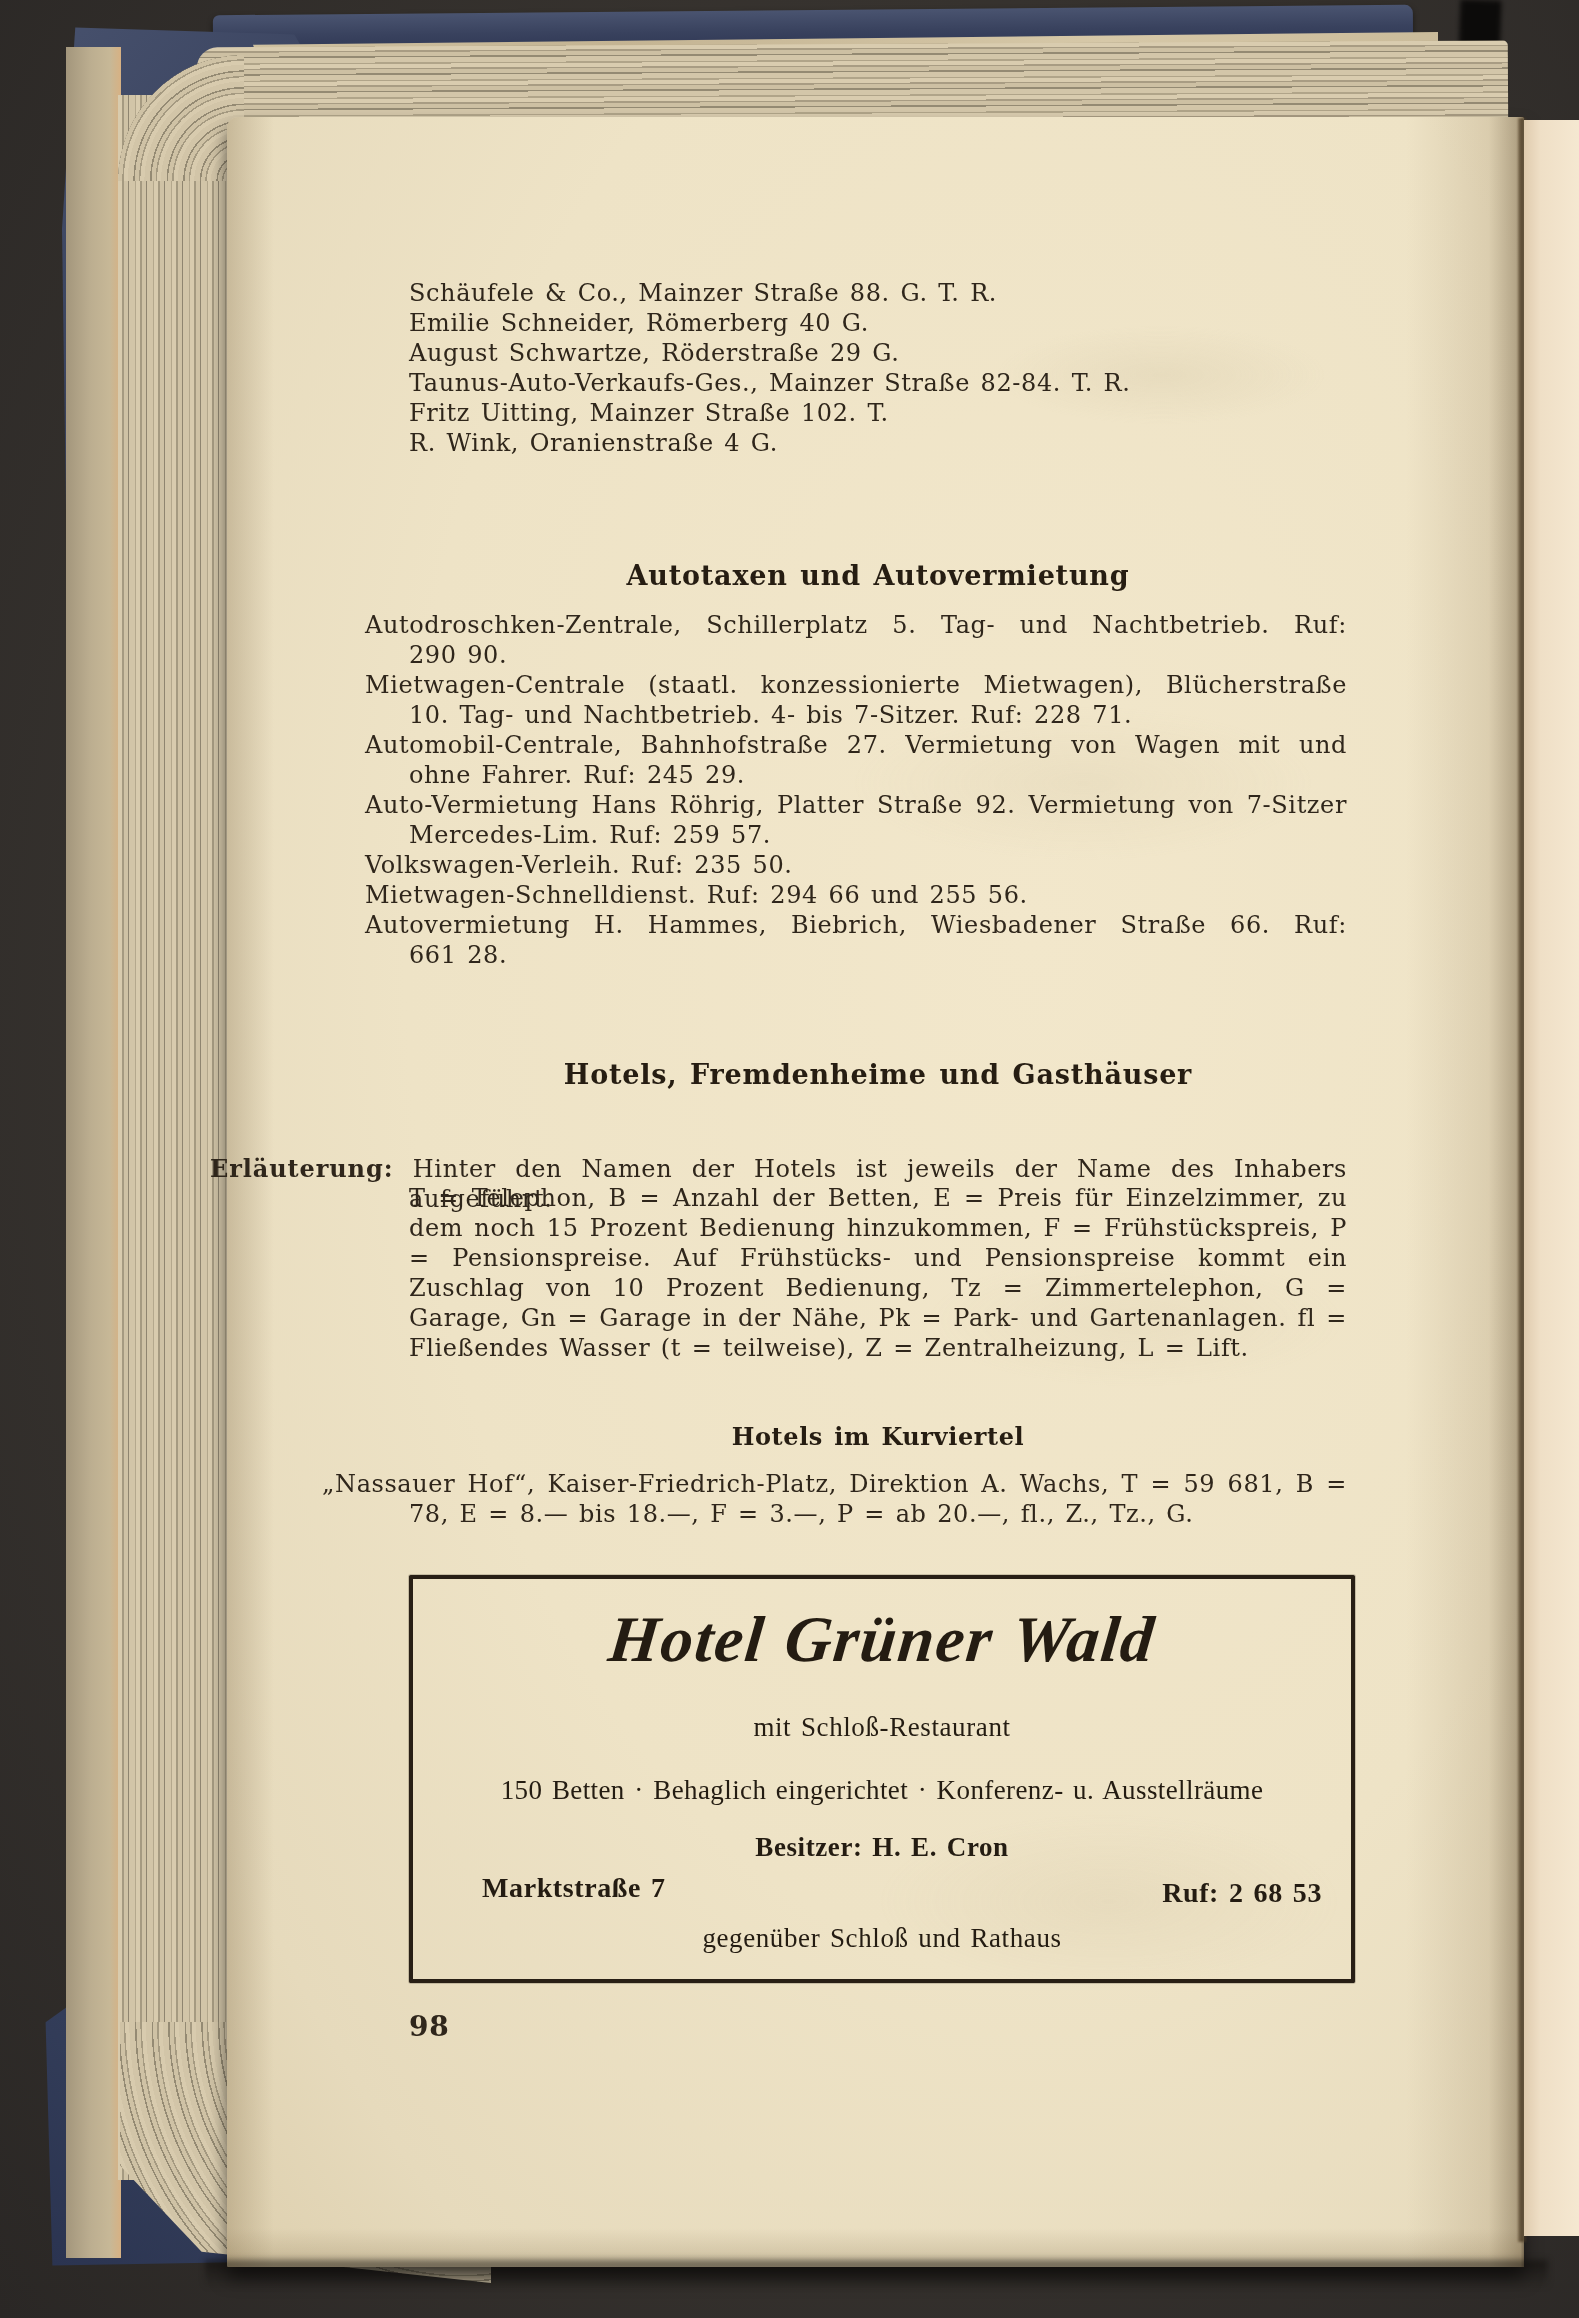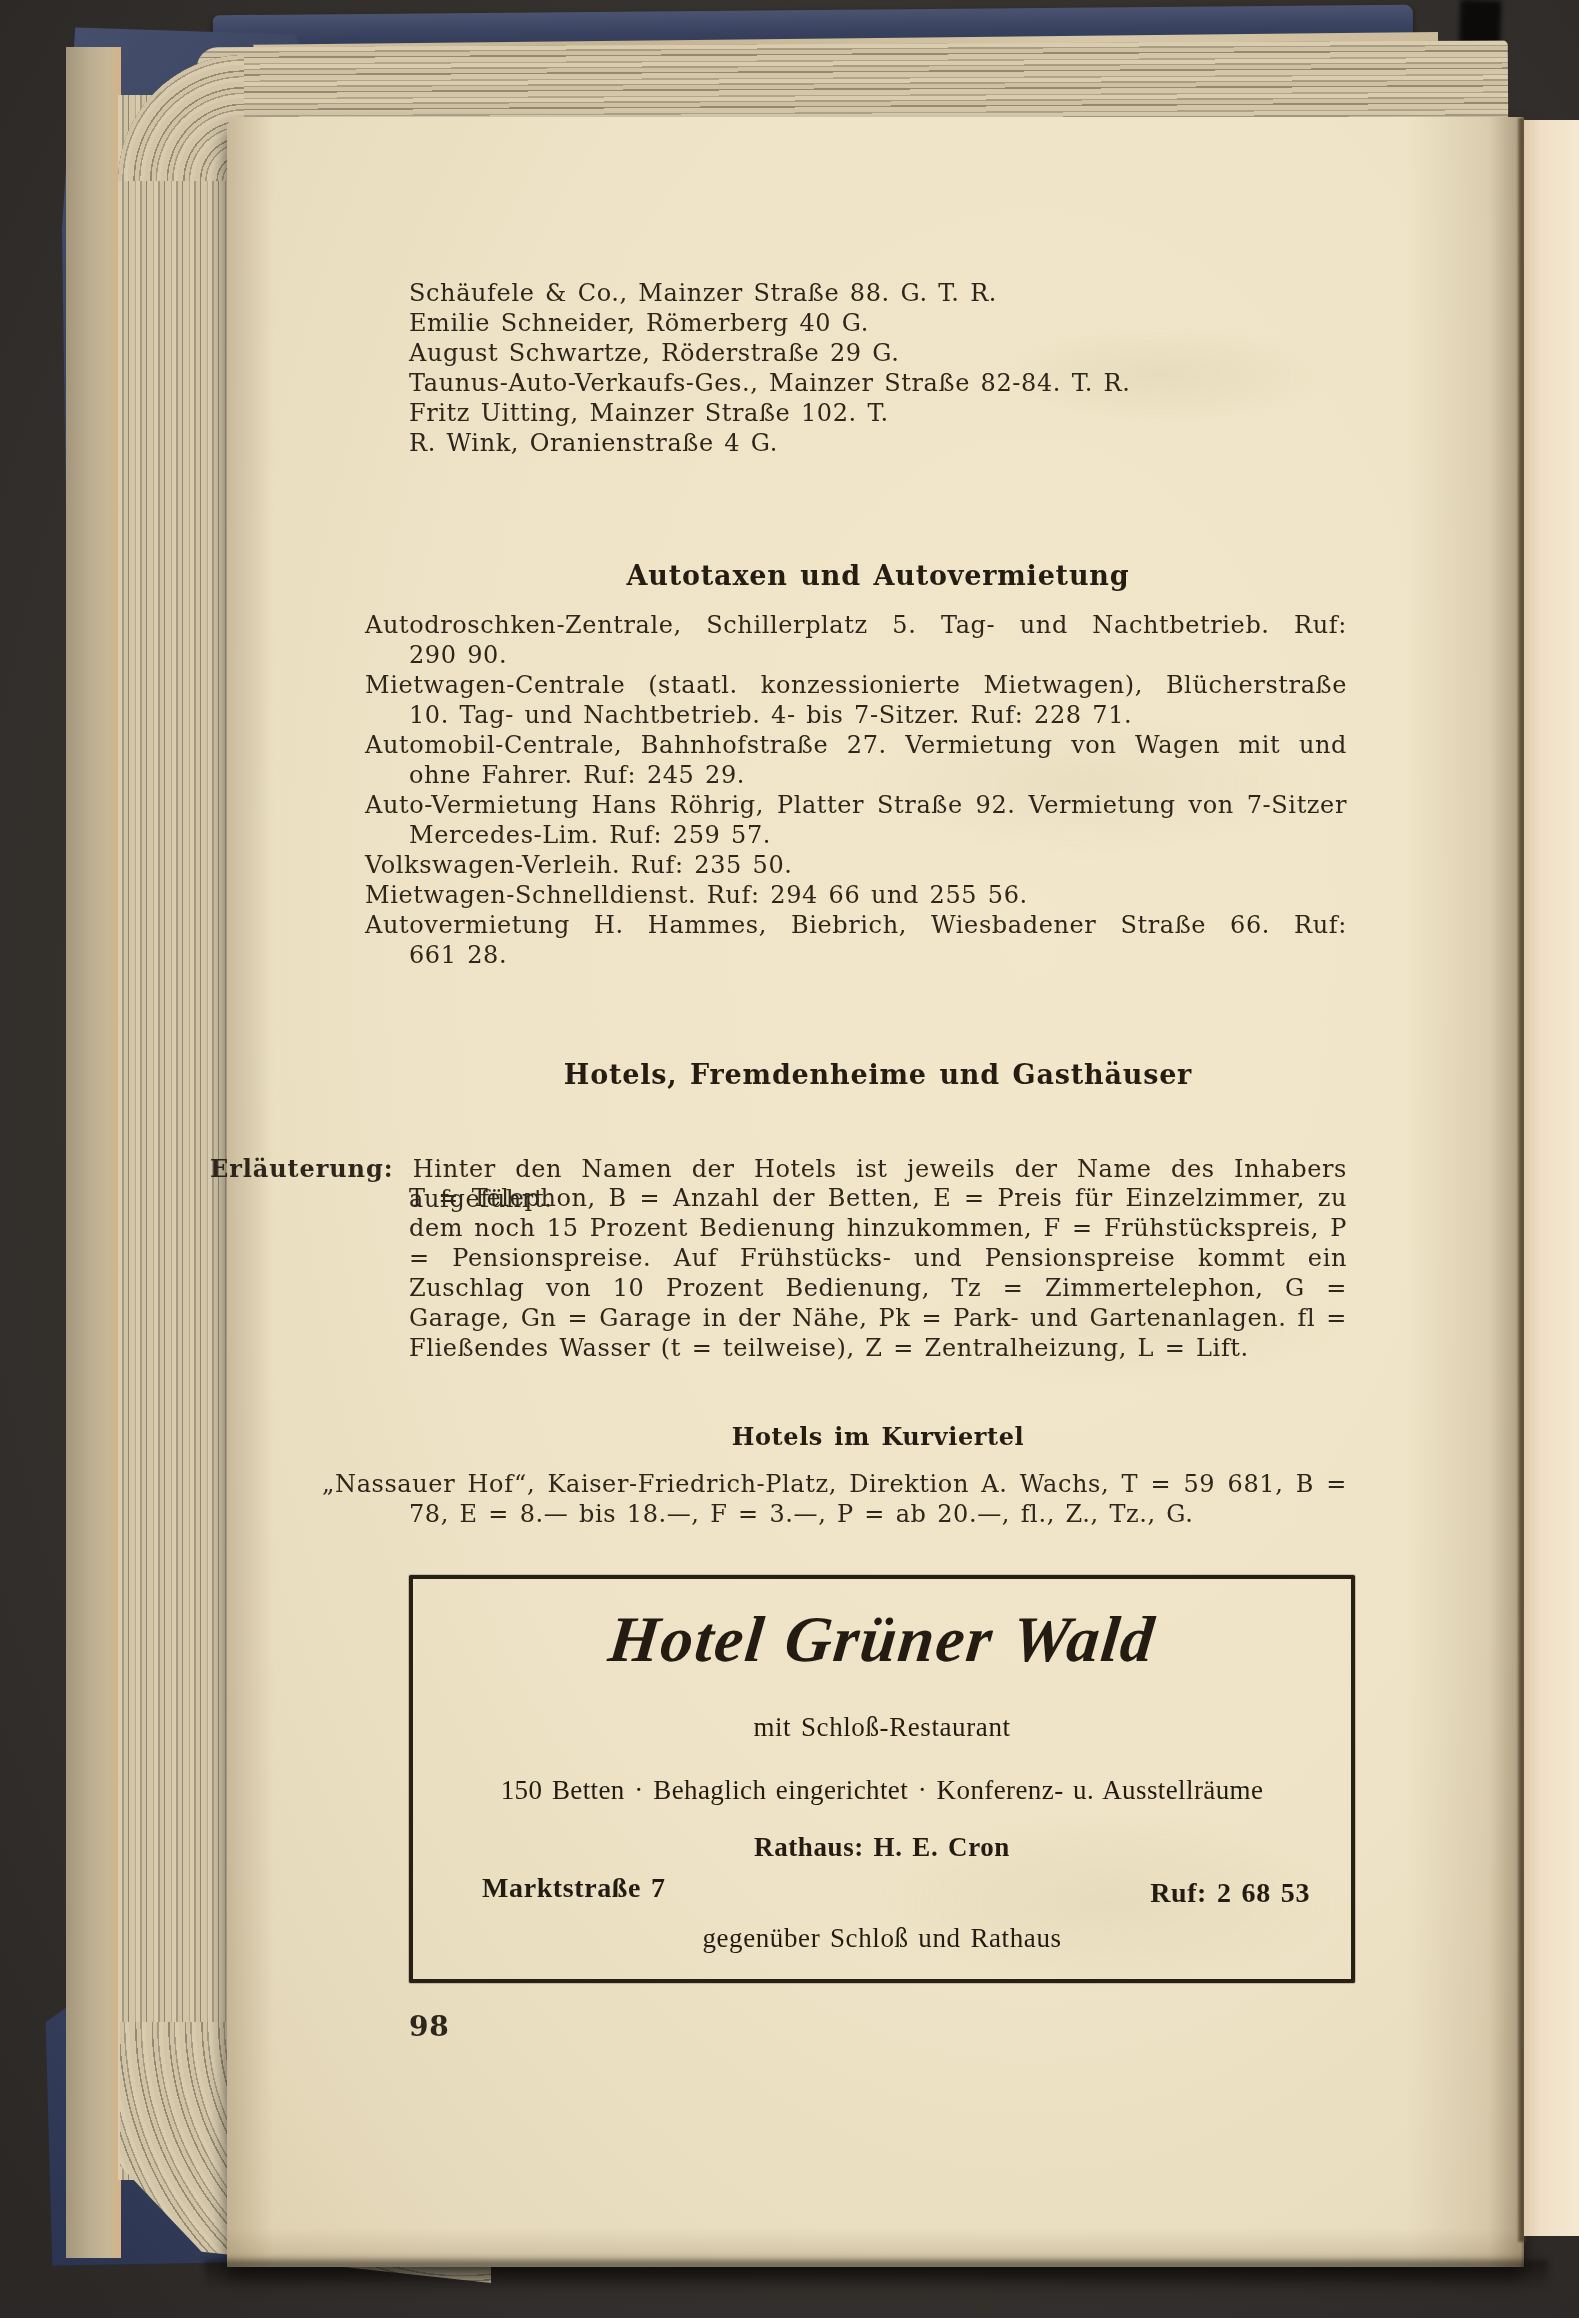--- a/index.html
+++ b/index.html
@@ -79,21 +79,21 @@
          box-shadow:0 0 0 0.8px rgba(40,31,21,.25);
          font-family:"Liberation Serif", serif;color:#241c12;}
   .adbox > div{position:absolute;left:0;width:100%;text-align:center;}
   .ad-title{top:22px;font-size:65px;line-height:76px;font-style:italic;font-weight:bold;
             letter-spacing:1.6px;transform:skewX(-6deg);}
   .ad-sub{top:133px;font-size:27px;}
   .ad-feat{top:196px;font-size:27px;letter-spacing:0.4px;}
   .ad-owner{top:253px;font-size:27px;font-weight:bold;}
   .ad-row{top:294px;font-size:28px;font-weight:bold;}
   .ad-row .addr{position:absolute;left:69px;top:0;}
-  .ad-row .phone{position:absolute;right:41px;top:4.7px;}
+  .ad-row .phone{position:absolute;right:29px;top:4.7px;}
   .ad-foot{top:344px;font-size:27px;}
 </style>
 </head>
 <body>
 
 <div class="scene">
   <div class="spine-top"></div>
   <div class="spine-gap"></div>
   <div class="cover-tl"></div>
   <div class="cover-bl"></div>
@@ -141,21 +141,21 @@
       <p class="block legend">T = Telephon, B = Anzahl der Betten, E = Preis für Einzelzimmer, zu dem noch 15 Prozent Bedienung hinzukommen, F = Frühstückspreis, P = Pensionspreise. Auf Frühstücks- und Pensionspreise kommt ein Zuschlag von 10 Prozent Bedienung, Tz = Zimmertelephon, G = Garage, Gn = Garage in der Nähe, Pk = Park- und Gartenanlagen. fl = Fließendes Wasser (t = teilweise), Z = Zentralheizung, L = Lift.</p>
 
       <div class="block h3">Hotels im Kurviertel</div>
 
       <p class="block nassauer">„Nassauer Hof“, Kaiser-Friedrich-Platz, Direktion A.&nbsp;Wachs, T = 59&nbsp;681, B = 78, E = 8.— bis 18.—, F = 3.—, P = ab 20.—, fl., Z., Tz., G.</p>
 
       <div class="block adbox">
         <div class="ad-title">Hotel Grüner Wald</div>
         <div class="ad-sub">mit Schloß-Restaurant</div>
         <div class="ad-feat">150 Betten · Behaglich eingerichtet · Konferenz- u. Ausstellräume</div>
-        <div class="ad-owner">Rathaus: H. E. Cron</div>
+        <div class="ad-owner">Besitzer: H. E. Cron</div>
         <div class="ad-row">
           <span class="addr">Marktstraße 7</span>
           <span class="phone">Ruf: 2&nbsp;68&nbsp;53</span>
         </div>
         <div class="ad-foot">gegenüber Schloß und Rathaus</div>
       </div>
 
       <div class="block pagenum">98</div>
     </div>
   </div>

